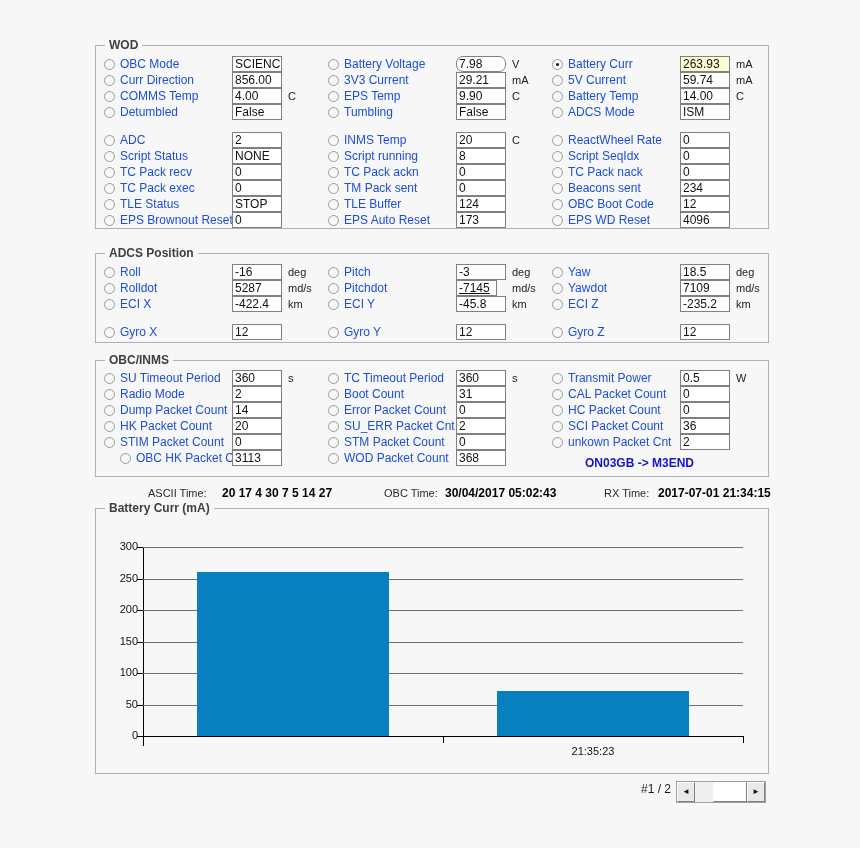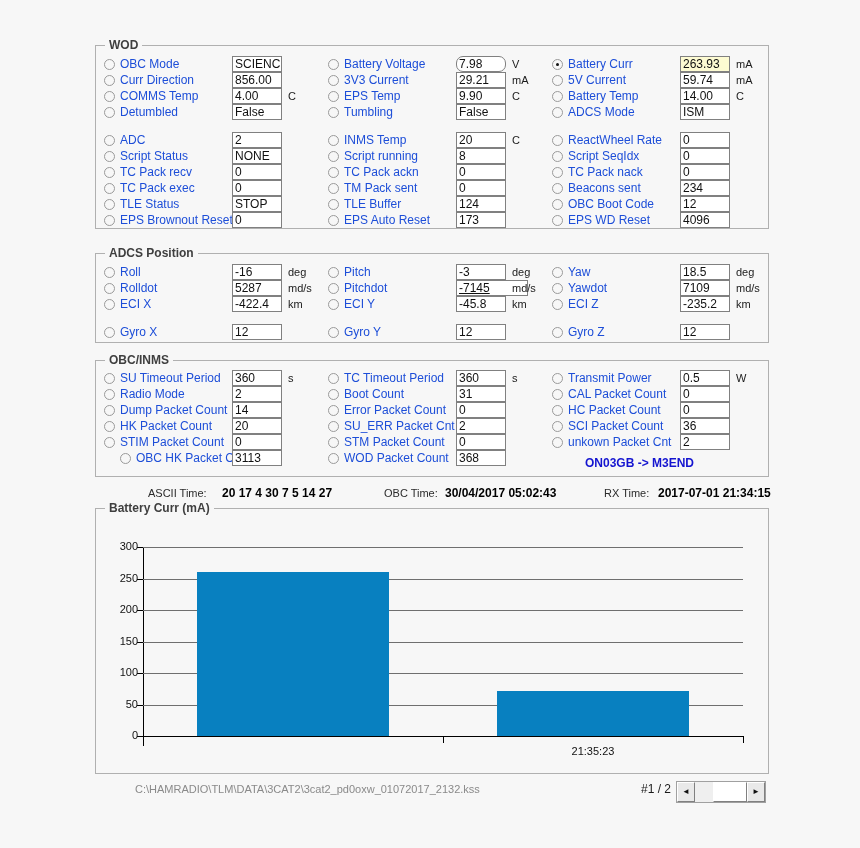--- a/index.html
+++ b/index.html
@@ -463,21 +463,21 @@
         <div class="row" style="position: absolute; left: 0px; top: 0px;">
           <span class="radio"></span>
           <span class="lbl">Pitch</span>
         </div>
         <div class="field" style="left: 128px; top: 0px; width: 50px;">-3</div>
         <span class="unit" style="left: 184px; top: 0px;">deg</span>
         <div class="row" style="position: absolute; left: 0px; top: 16px;">
           <span class="radio"></span>
           <span class="lbl">Pitchdot</span>
         </div>
-        <div class="field" style="left: 128px; top: 16px; width: 72px; text-decoration: underline;">-7145</div>
+        <div class="field" style="left: 128px; top: 16px; width: 41px; text-decoration: underline;">-7145</div>
         <span class="unit" style="left: 184px; top: 16px;">md/s</span>
         <div class="row" style="position: absolute; left: 0px; top: 32px;">
           <span class="radio"></span>
           <span class="lbl">ECI Y</span>
         </div>
         <div class="field" style="left: 128px; top: 32px; width: 50px;">-45.8</div>
         <span class="unit" style="left: 184px; top: 32px;">km</span>
         <div class="row" style="position: absolute; left: 0px; top: 60px;">
           <span class="radio"></span>
           <span class="lbl">Gyro Y</span>
@@ -646,21 +646,20 @@
         <div class="ylabel" style="top: 182px;">0</div>
         <div class="bar" style="left: 54px; width: 192px; height: 163.8px; background: rgb(8, 128, 192);"></div>
         <div class="xtick" style="left: 0px;"></div>
         <div class="bar" style="left: 354px; width: 192px; height: 45.36px; background: rgb(8, 128, 192);"></div>
         <div class="xtick" style="left: 300px;"></div>
         <div class="xlabel" style="left: 300px; width: 300px;">21:35:23</div>
         <div class="xtick" style="left: 600px;"></div>
       </div>
   </div>
 
-  <span class="filepath">C:\HAMRADIO\TLM\DATA\3CAT2\3cat2_pd0oxw_01072017_2132.kss</span>
   <span class="pagecount">#1 / 2</span>
   <div class="scrollbar">
     <div class="sbtn">◄</div>
     <div class="strack">
       <div class="sthumb"></div>
     </div>
     <div class="sbtn">►</div>
   </div>
 
 </div>

